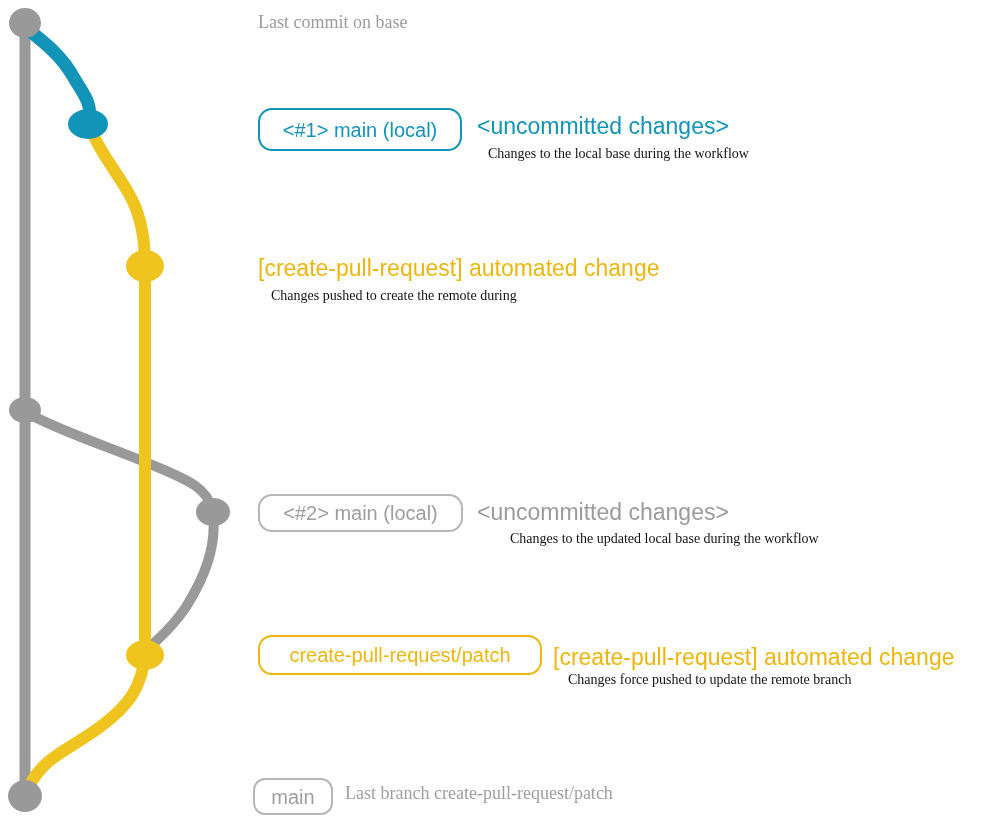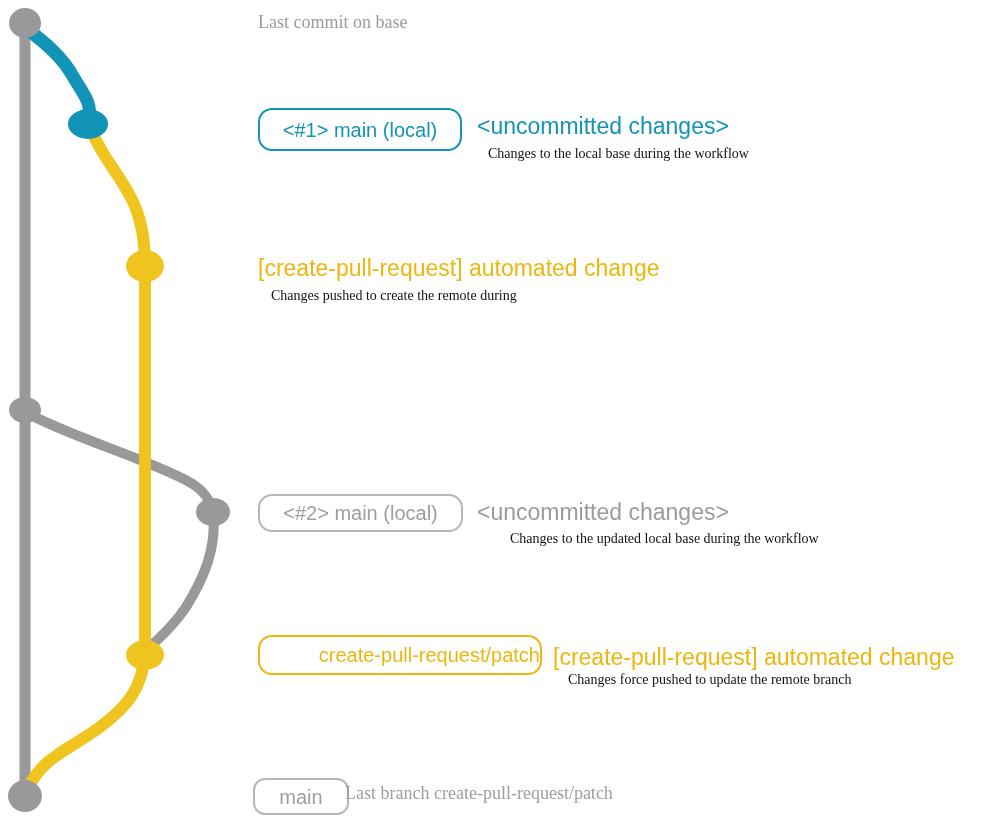--- a/index.html
+++ b/index.html
@@ -72,24 +72,24 @@
   <div class="abs branch-note yellow" style="left:258px;top:256px;">[create-pull-request] automated change</div>
   <div class="abs desc" style="left:271px;top:288px;">Changes pushed to create the remote during</div>
 
 
   <div class="abs tag gray" style="left:258px;top:494px;width:205px;height:38px;">
     <span>&lt;#2&gt; main (local)</span>
   </div>
   <div class="abs branch-note gray" style="left:477px;top:500px;">&lt;uncommitted changes&gt;</div>
   <div class="abs desc" style="left:497px;top:531px;margin-left:13px;">Changes to the updated local base during the workflow</div>
 
-  <div class="abs tag yellow" style="left:258px;top:635px;width:284px;height:40px;justify-content:flex-end;">
+  <div class="abs tag yellow" style="left:258px;top:635px;width:284px;height:40px;">
     <span>create-pull-request/patch</span>
   </div>
   <div class="abs branch-note yellow" style="left:553px;top:645px;">[create-pull-request] automated change</div>
   <div class="abs desc" style="left:568px;top:672px;">Changes force pushed to update the remote branch</div>
 
-  <div class="abs tag gray" style="left:253px;top:778px;width:96px;height:37px;border-radius:12px;">
+  <div class="abs tag gray" style="left:253px;top:778px;width:80px;height:37px;border-radius:12px;">
     <span>main</span>
   </div>
   <div class="abs heading" style="left:345px;top:784px;color:#9e9e9e;">Last branch create-pull-request/patch</div>
 
 </div>
 
 </body></html>

